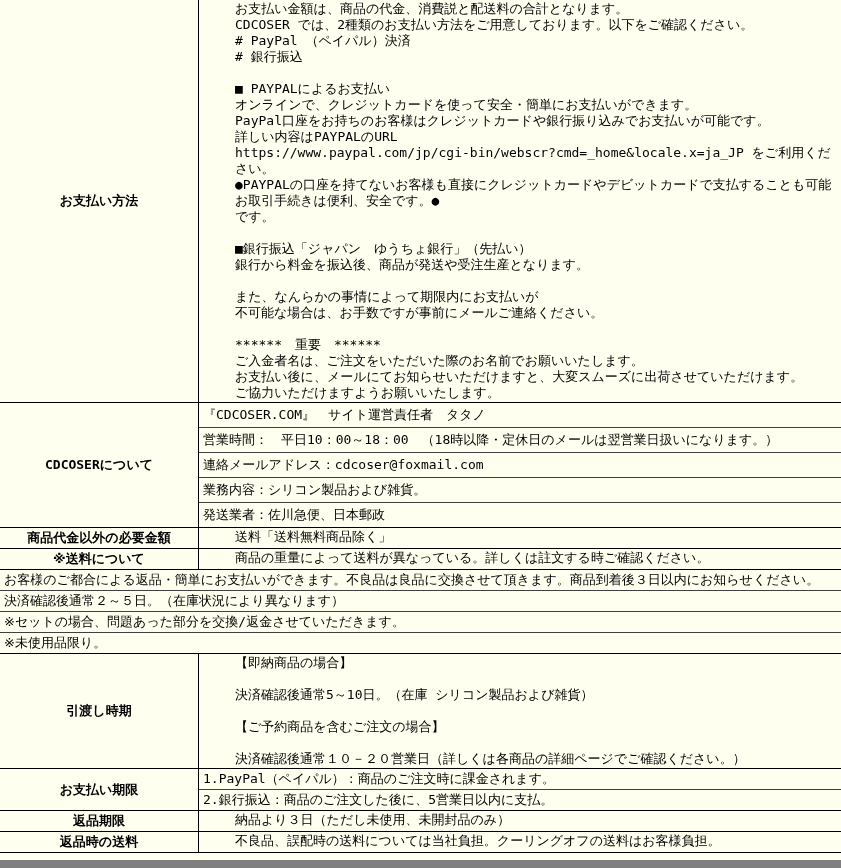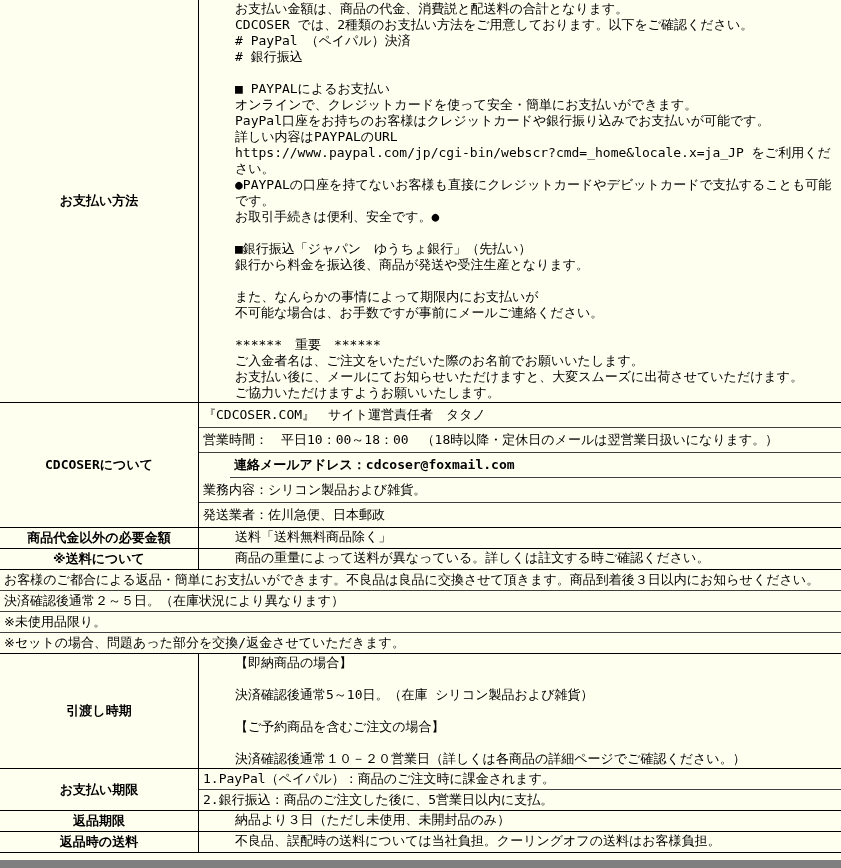--- a/index.html
+++ b/index.html
@@ -37,21 +37,21 @@
   }
   .cell {
     padding: 4px;
     line-height: 16px;
     border-bottom: 1px solid #404040;
     white-space: pre-wrap;
     word-break: break-all;
   }
   .cells-tight .cell { padding: 2px 4px; }
   .cell:last-child { border-bottom: none; }
-  .bold { font-weight: bold; margin-left: 31px; }
+  .bold { font-weight: normal; }
   .bottom-bar {
     position: absolute;
     left: 0; right: 0; bottom: 0;
     height: 8px;
     background: #7f7f7f;
   }
 </style>
 </head>
 <body>
 
@@ -64,22 +64,22 @@
       <div class="line">CDCOSER では、2種類のお支払い方法をご用意しております。以下をご確認ください。</div>
       <div class="line"># PayPal （ペイパル）決済</div>
       <div class="line"># 銀行振込</div>
       <div class="line"></div>
       <div class="line">■ PAYPALによるお支払い</div>
       <div class="line">オンラインで、クレジットカードを使って安全・簡単にお支払いができます。</div>
       <div class="line">PayPal口座をお持ちのお客様はクレジットカードや銀行振り込みでお支払いが可能です。</div>
       <div class="line">詳しい内容はPAYPALのURL</div>
       <div class="line">https://www.paypal.com/jp/cgi-bin/webscr?cmd=_home&amp;locale.x=ja_JP をご利用ください。</div>
       <div class="line">●PAYPALの口座を持てないお客様も直接にクレジットカードやデビットカードで支払することも可能</div>
+      <div class="line">お取引手続きは便利、安全です。●</div>
       <div class="line">です。</div>
-      <div class="line">お取引手続きは便利、安全です。●</div>
       <div class="line"></div>
       <div class="line">■銀行振込「ジャパン　ゆうちょ銀行」（先払い）</div>
       <div class="line">銀行から料金を振込後、商品が発送や受注生産となります。</div>
       <div class="line"></div>
       <div class="line">また、なんらかの事情によって期限内にお支払いが</div>
       <div class="line">不可能な場合は、お手数ですが事前にメールご連絡ください。</div>
       <div class="line"></div>
       <div class="line">******　重要　******</div>
       <div class="line">ご入金者名は、ご注文をいただいた際のお名前でお願いいたします。</div>
       <div class="line">お支払い後に、メールにてお知らせいただけますと、大変スムーズに出荷させていただけます。</div>
@@ -109,22 +109,22 @@
     <div class="lbl">※送料について</div>
     <div class="cnt pad">
       <div class="line">商品の重量によって送料が異なっている。詳しくは註文する時ご確認ください。</div>
     </div>
   </section>
 
   <section class="row">
     <div class="cnt cells-tight">
       <div class="cell">お客様のご都合による返品・簡単にお支払いができます。不良品は良品に交換させて頂きます。商品到着後３日以内にお知らせください。</div>
       <div class="cell">決済確認後通常２～５日。（在庫状況により異なります）</div>
+      <div class="cell">※セットの場合、問題あった部分を交換/返金させていただきます。</div>
       <div class="cell">※未使用品限り。</div>
-      <div class="cell">※セットの場合、問題あった部分を交換/返金させていただきます。</div>
     </div>
   </section>
 
   <section class="row">
     <div class="lbl">引渡し時期</div>
     <div class="cnt pad">
       <div class="line">【即納商品の場合】</div>
       <div class="line"></div>
       <div class="line">決済確認後通常5～10日。（在庫 シリコン製品および雑貨）</div>
       <div class="line"></div>

